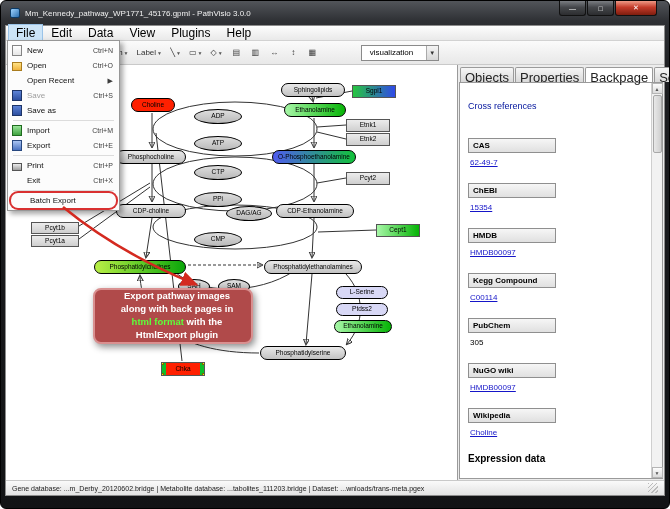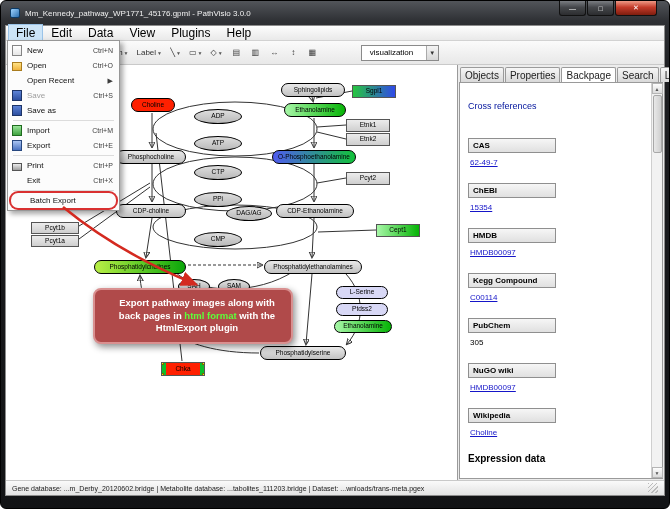--- a/index.html
+++ b/index.html
@@ -68,21 +68,21 @@
   .handle.bl { left: -3px; bottom: -3px; } .handle.br { right: -3px; bottom: -3px; }
 
   
   .callout { position: absolute; z-index: 5; background: #b04a4a; border: 2px solid #d99090; border-radius: 8px;
              box-shadow: 2px 3px 7px rgba(0,0,0,.45); color: #fff; font-weight: bold; font-size: 9.5px;
              display: flex; align-items: center; justify-content: center; text-align: center; padding: 3px 8px; line-height: 1.35; }
   .callout .hl { color: #5dff3a; }
 
   
   .sidepanel { width: 206px; display: flex; flex-direction: column; background: #ececec; }
-  .tabs { display: flex; height: 17px; padding: 2px 2px 0 2px; gap: 1px; font-size: 10px; }
+  .tabs { display: flex; height: 17px; padding: 2px 2px 0 2px; gap: 1px; font-size: 13px; }
   .tab { padding: 2px 4px 0 4px; background: linear-gradient(#f6f6f6,#d9d9d9); border: 1px solid #9a9a9a;
          border-bottom: none; border-radius: 2px 2px 0 0; color: #222; }
   .tab.active { background: #ffffff; font-weight: normal; position: relative; z-index: 2; }
   .panel-body { flex: 1; display: flex; min-height: 0; border: 1px solid #9a9a9a; margin: 0 1px 1px 1px; background: #fff; }
   .panel-content { flex: 1; padding: 8px 6px 6px 8px; overflow: hidden; }
   .xref-heading { color: #00149c; font-weight: normal; font-size: 9px; margin: 10px 0 27px 0; }
   .xref-db { width: 88px; height: 15px; background: linear-gradient(#f6f6f6,#e0e0e0); border: 1px solid #8f8f8f;
              font-weight: bold; font-size: 8px; padding: 2px 0 0 4px; }
   .xref-id { display: block; color: #1515c8; text-decoration: underline; font-size: 8px; margin: 5px 0 16px 2px; }
   .xref-id.plain { color: #000; text-decoration: none; }
@@ -318,21 +318,21 @@
             </div>
             <div class="node gene grad-sel" style="left: 155px; top: 297px; width: 44px; height: 14px;">
               <span>Chka</span>
               <i class="handle tl"></i>
               <i class="handle tr"></i>
               <i class="handle bl"></i>
               <i class="handle br"></i>
             </div>
           </div>
 
-        <div class="callout" style="left: 87px; top: 223px; width: 200px; height: 56px; padding-left: 16px;">
+        <div class="callout" style="left: 87px; top: 223px; width: 160px; height: 56px; padding-left: 16px;">
           <span>
             <span>Export pathway images along with back pages in </span><span class="hl">html format</span><span> with the HtmlExport plugin</span>
           </span>
         </div>
       </div>
 
       <div class="sidepanel">
         <div class="tabs">
             <div class="tab">Objects</div>
             <div class="tab">Properties</div>

